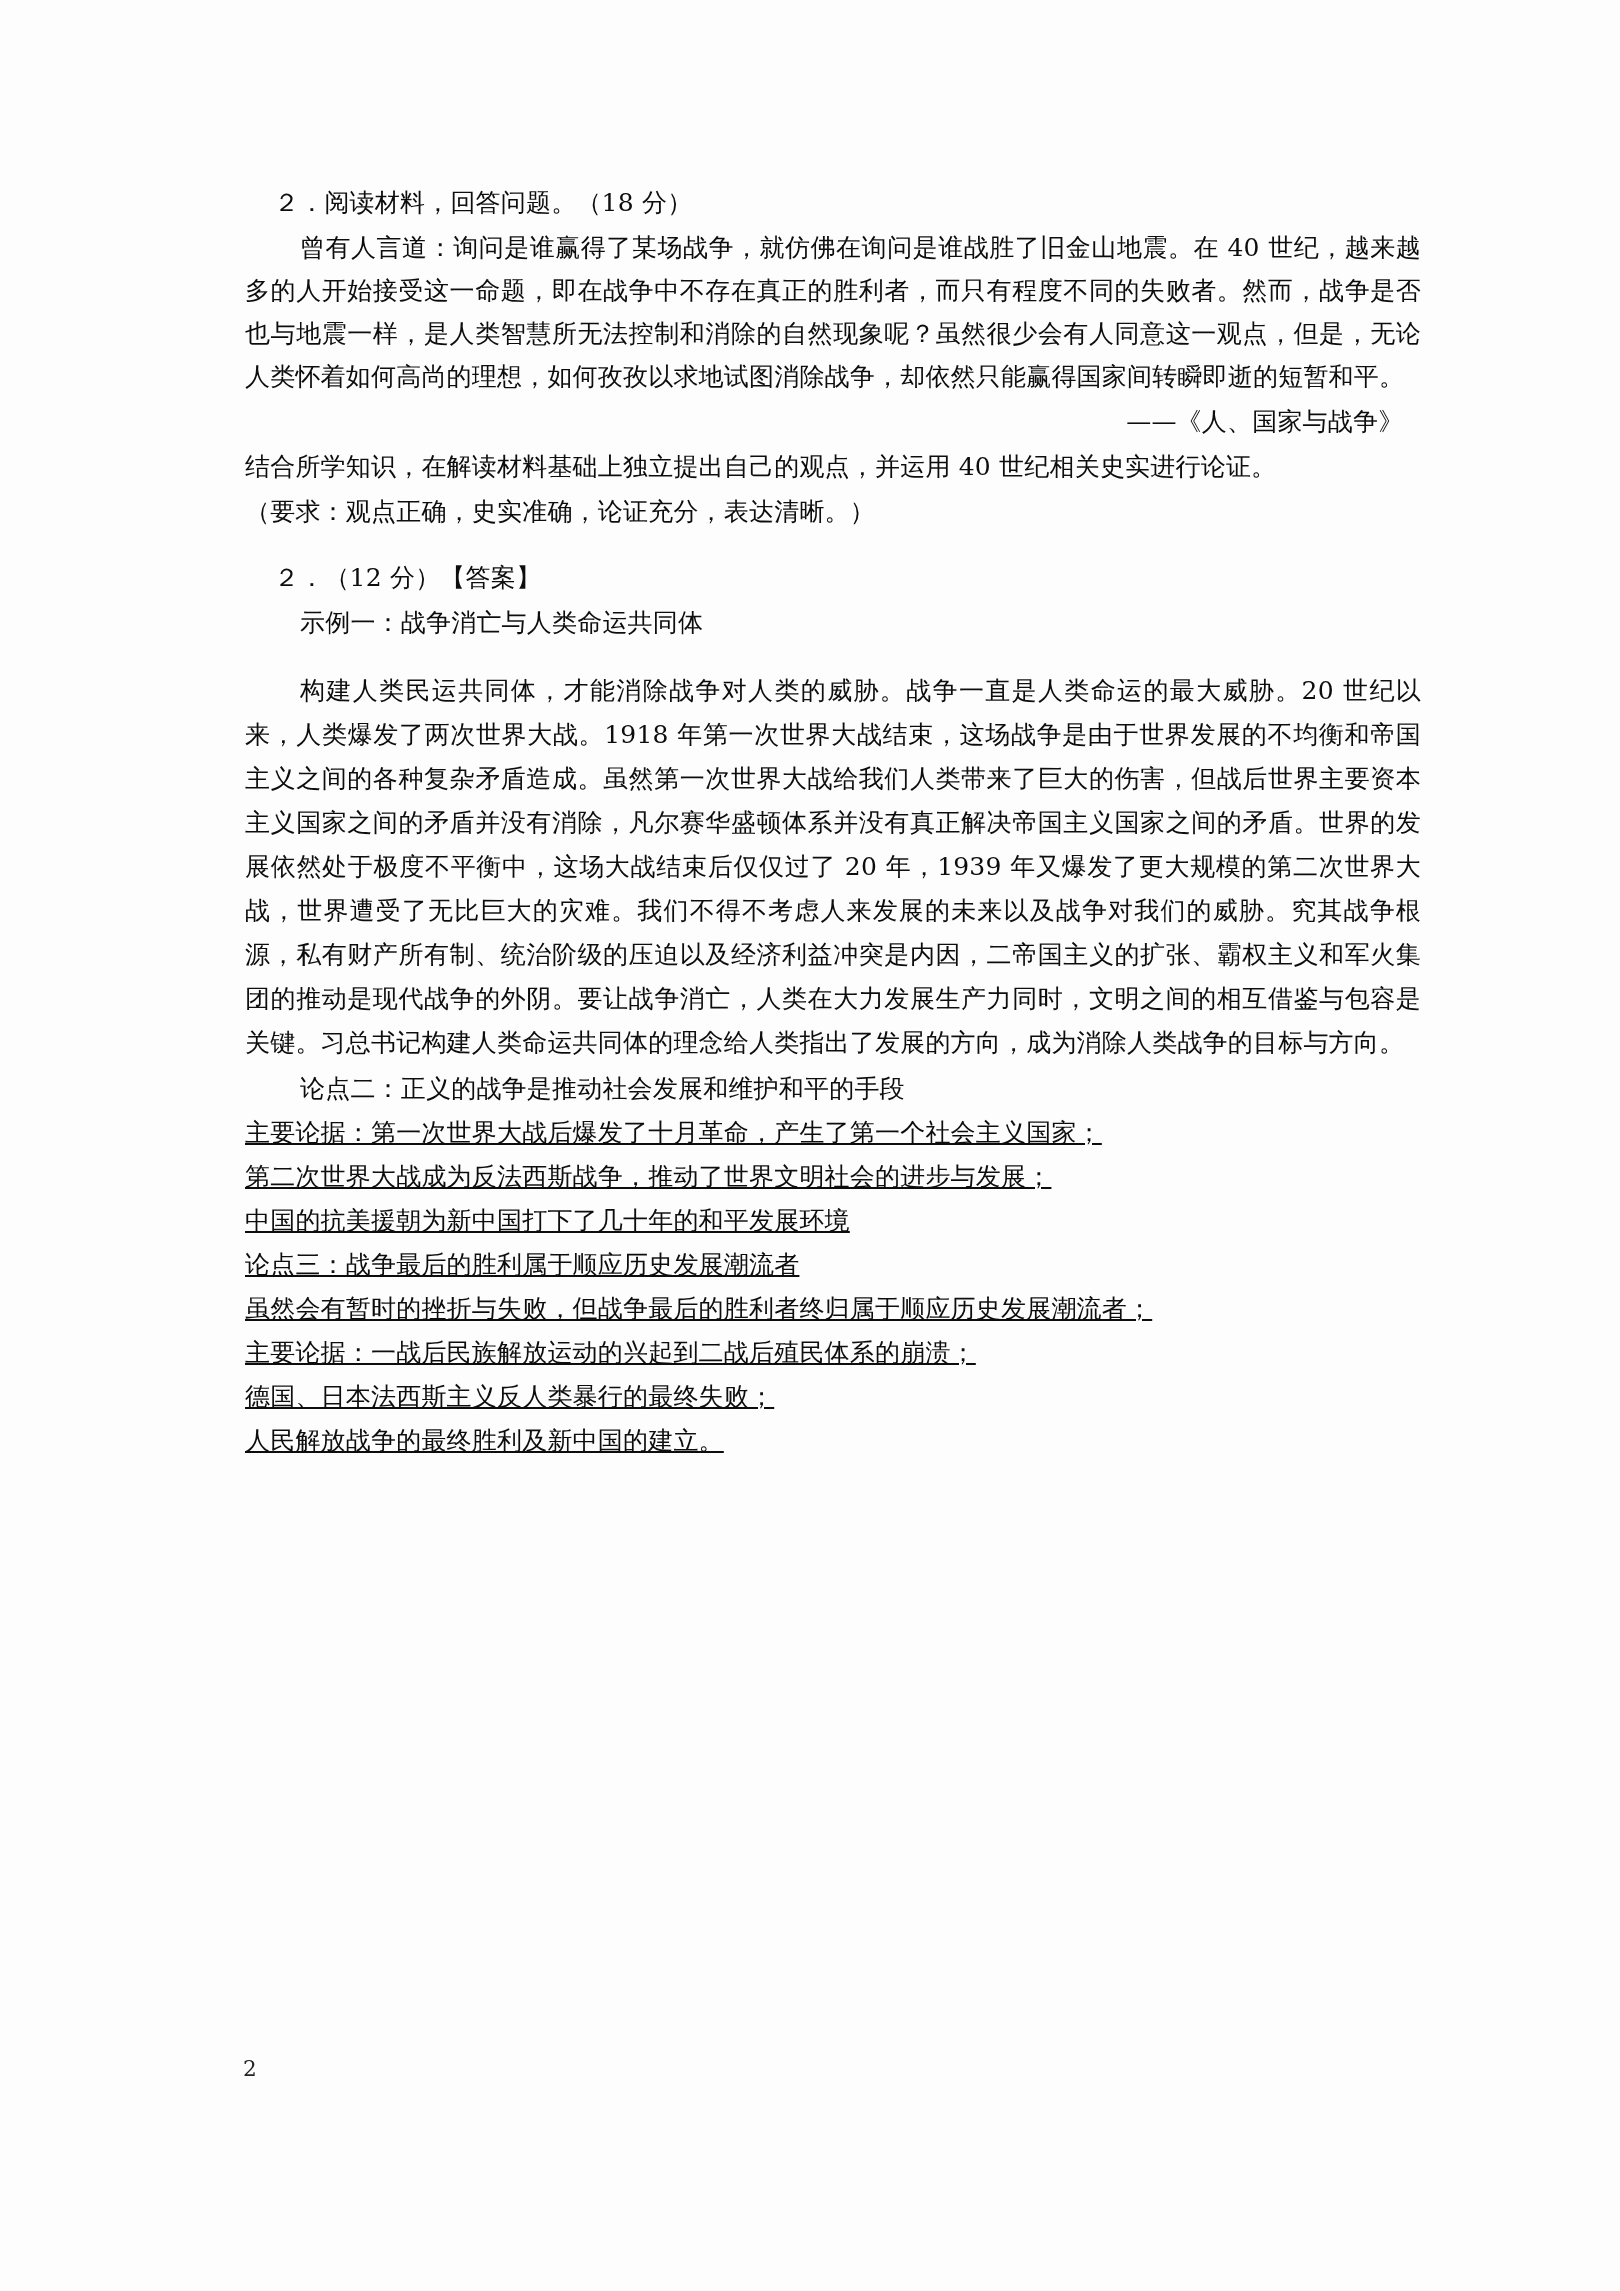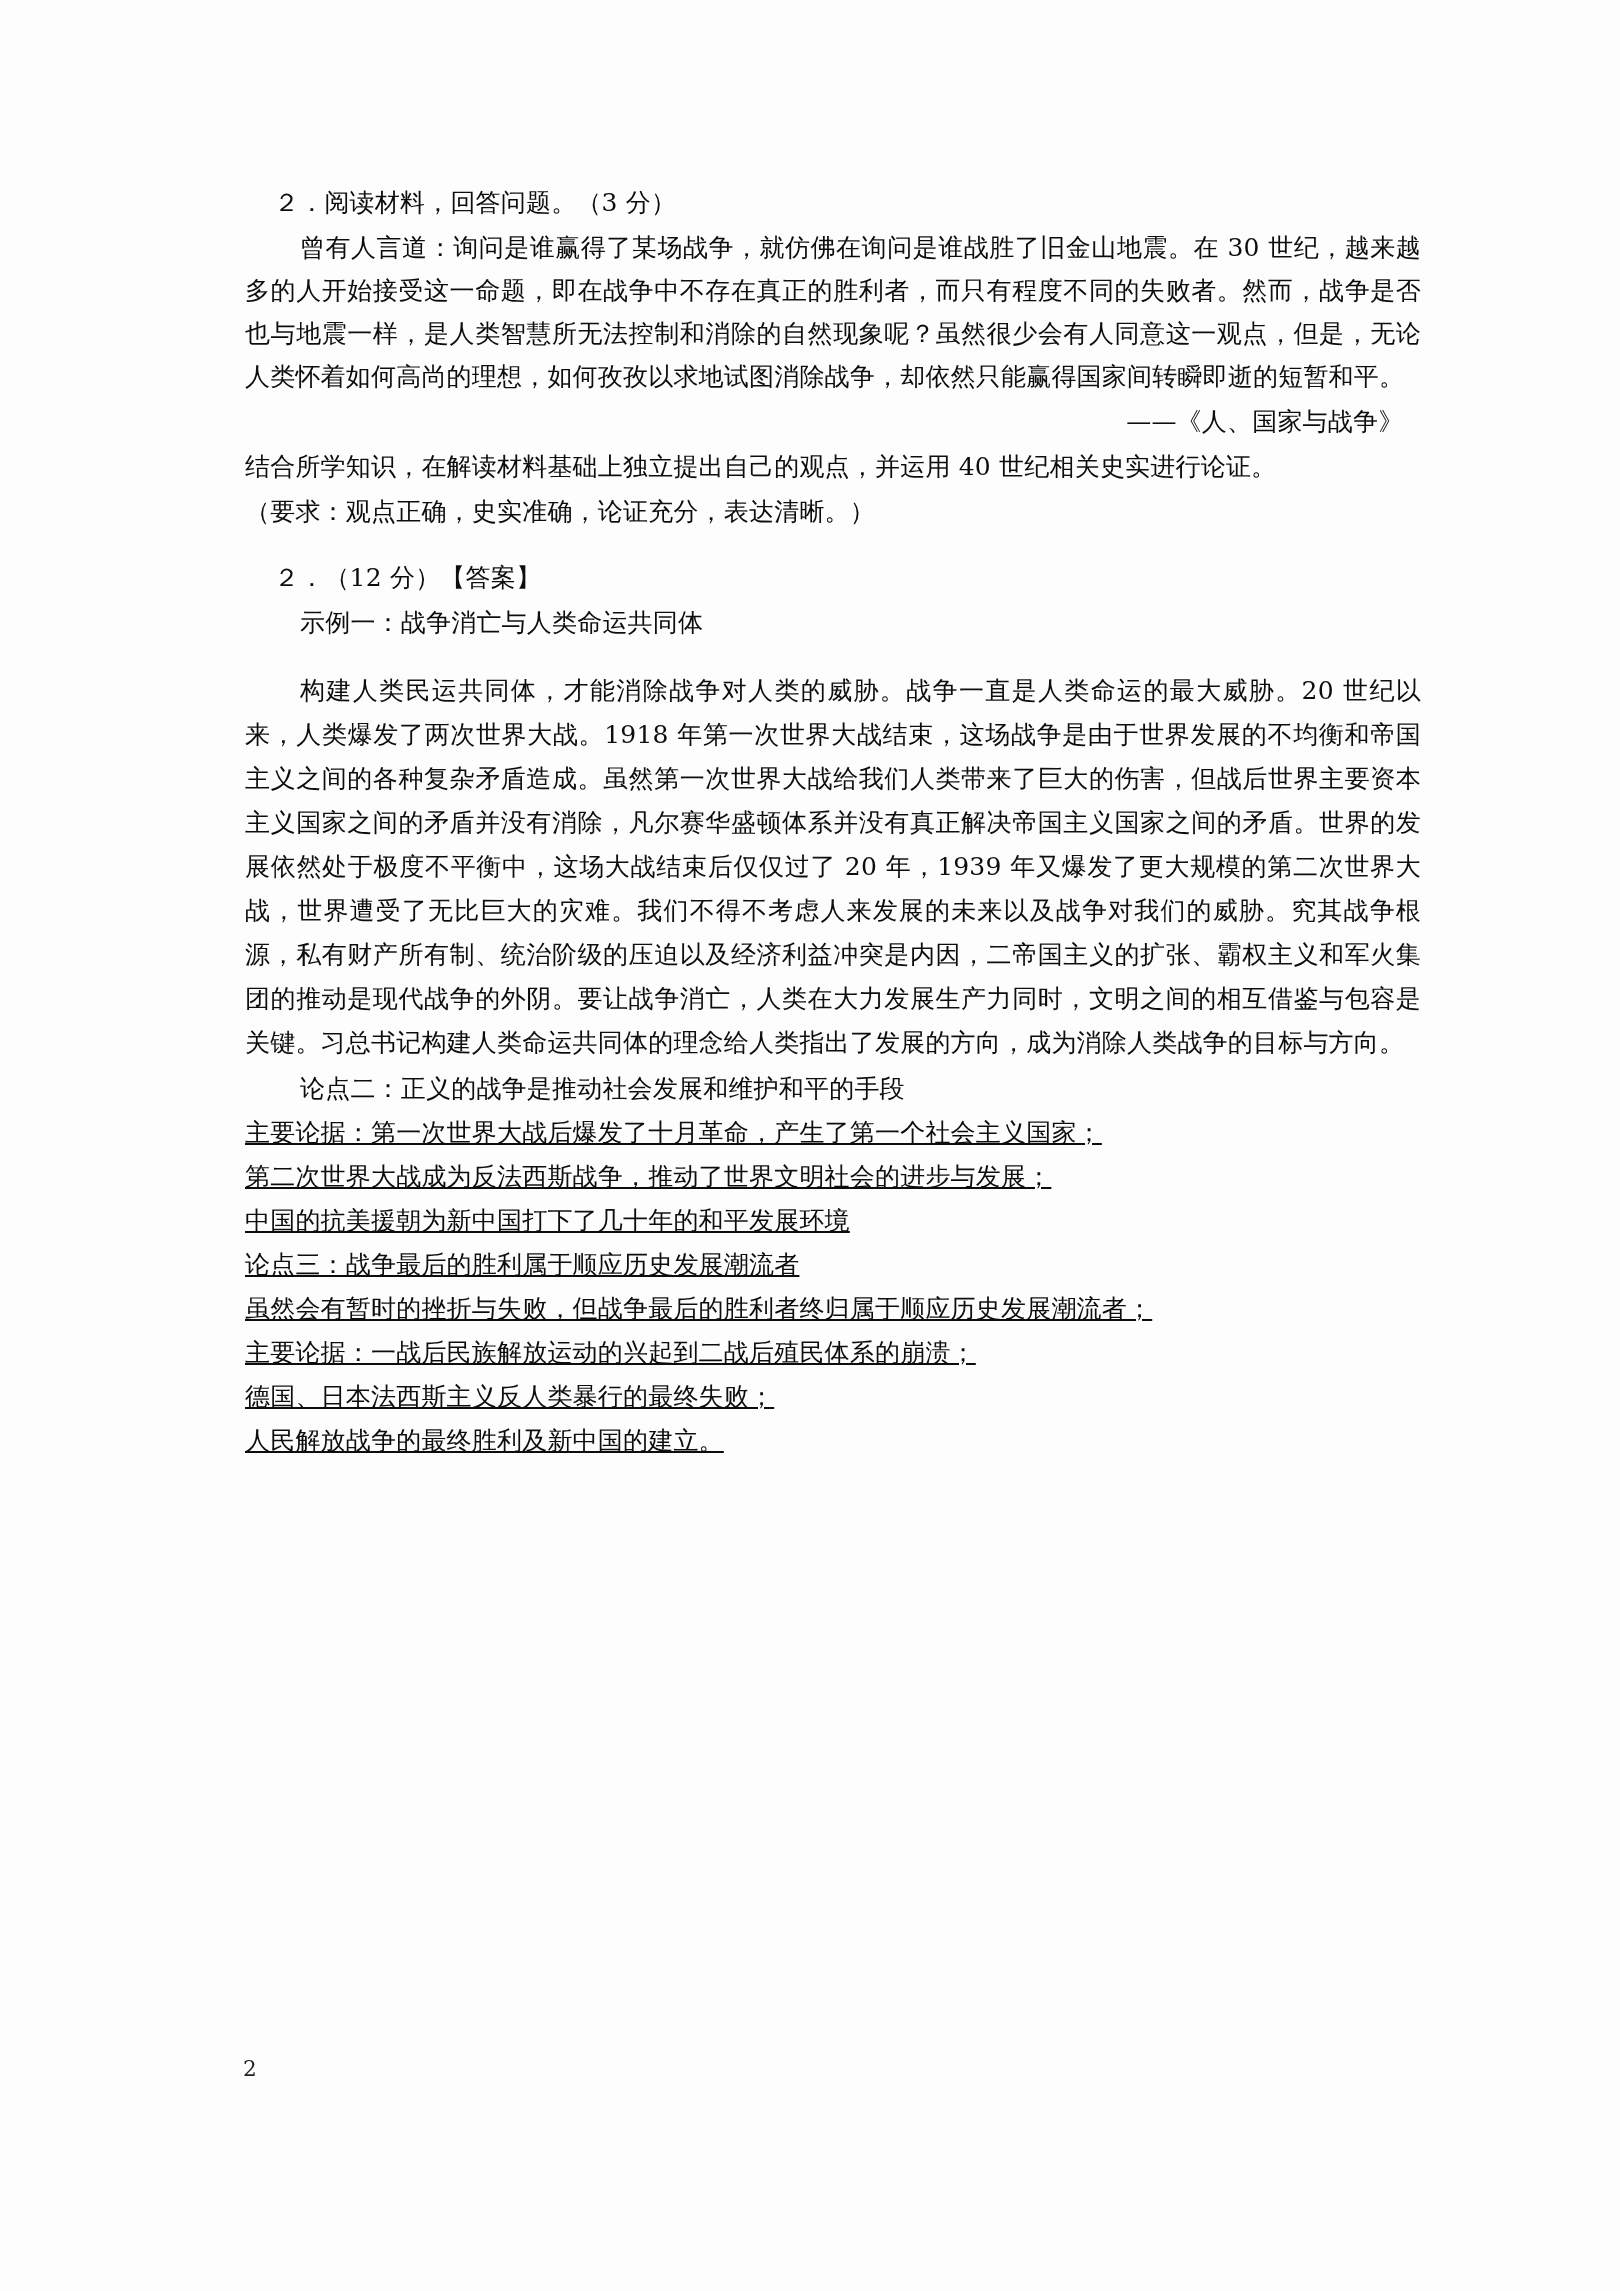--- a/index.html
+++ b/index.html
@@ -56,23 +56,23 @@
   }
   .loose { line-height: 44px; margin-top: 25px; }
 </style>
 </head>
 <body>
 
 <div class="page">
 
   <div class="content">
 
-    <div class="para indent1">２．阅读材料，回答问题。（3 分）</div>
+    <div class="para indent1">２．阅读材料，回答问题。（18 分）</div>
 
-    <div class="para indent2">曾有人言道：询问是谁赢得了某场战争，就仿佛在询问是谁战胜了旧金山地震。在 30 世纪，越来越多的人开始接受这一命题，即在战争中不存在真正的胜利者，而只有程度不同的失败者。然而，战争是否也与地震一样，是人类智慧所无法控制和消除的自然现象呢？虽然很少会有人同意这一观点，但是，无论人类怀着如何高尚的理想，如何孜孜以求地试图消除战争，却依然只能赢得国家间转瞬即逝的短暂和平。</div>
+    <div class="para indent2">曾有人言道：询问是谁赢得了某场战争，就仿佛在询问是谁战胜了旧金山地震。在 40 世纪，越来越多的人开始接受这一命题，即在战争中不存在真正的胜利者，而只有程度不同的失败者。然而，战争是否也与地震一样，是人类智慧所无法控制和消除的自然现象呢？虽然很少会有人同意这一观点，但是，无论人类怀着如何高尚的理想，如何孜孜以求地试图消除战争，却依然只能赢得国家间转瞬即逝的短暂和平。</div>
 
     <div class="para right">——《人、国家与战争》</div>
 
     <div class="para noindent">结合所学知识，在解读材料基础上独立提出自己的观点，并运用 40 世纪相关史实进行论证。</div>
 
     <div class="para noindent">（要求：观点正确，史实准确，论证充分，表达清晰。）</div>
 
     <div class="para indent1 blk">２．（12 分）【答案】</div>
 
     <div class="para indent2">示例一：战争消亡与人类命运共同体</div>

